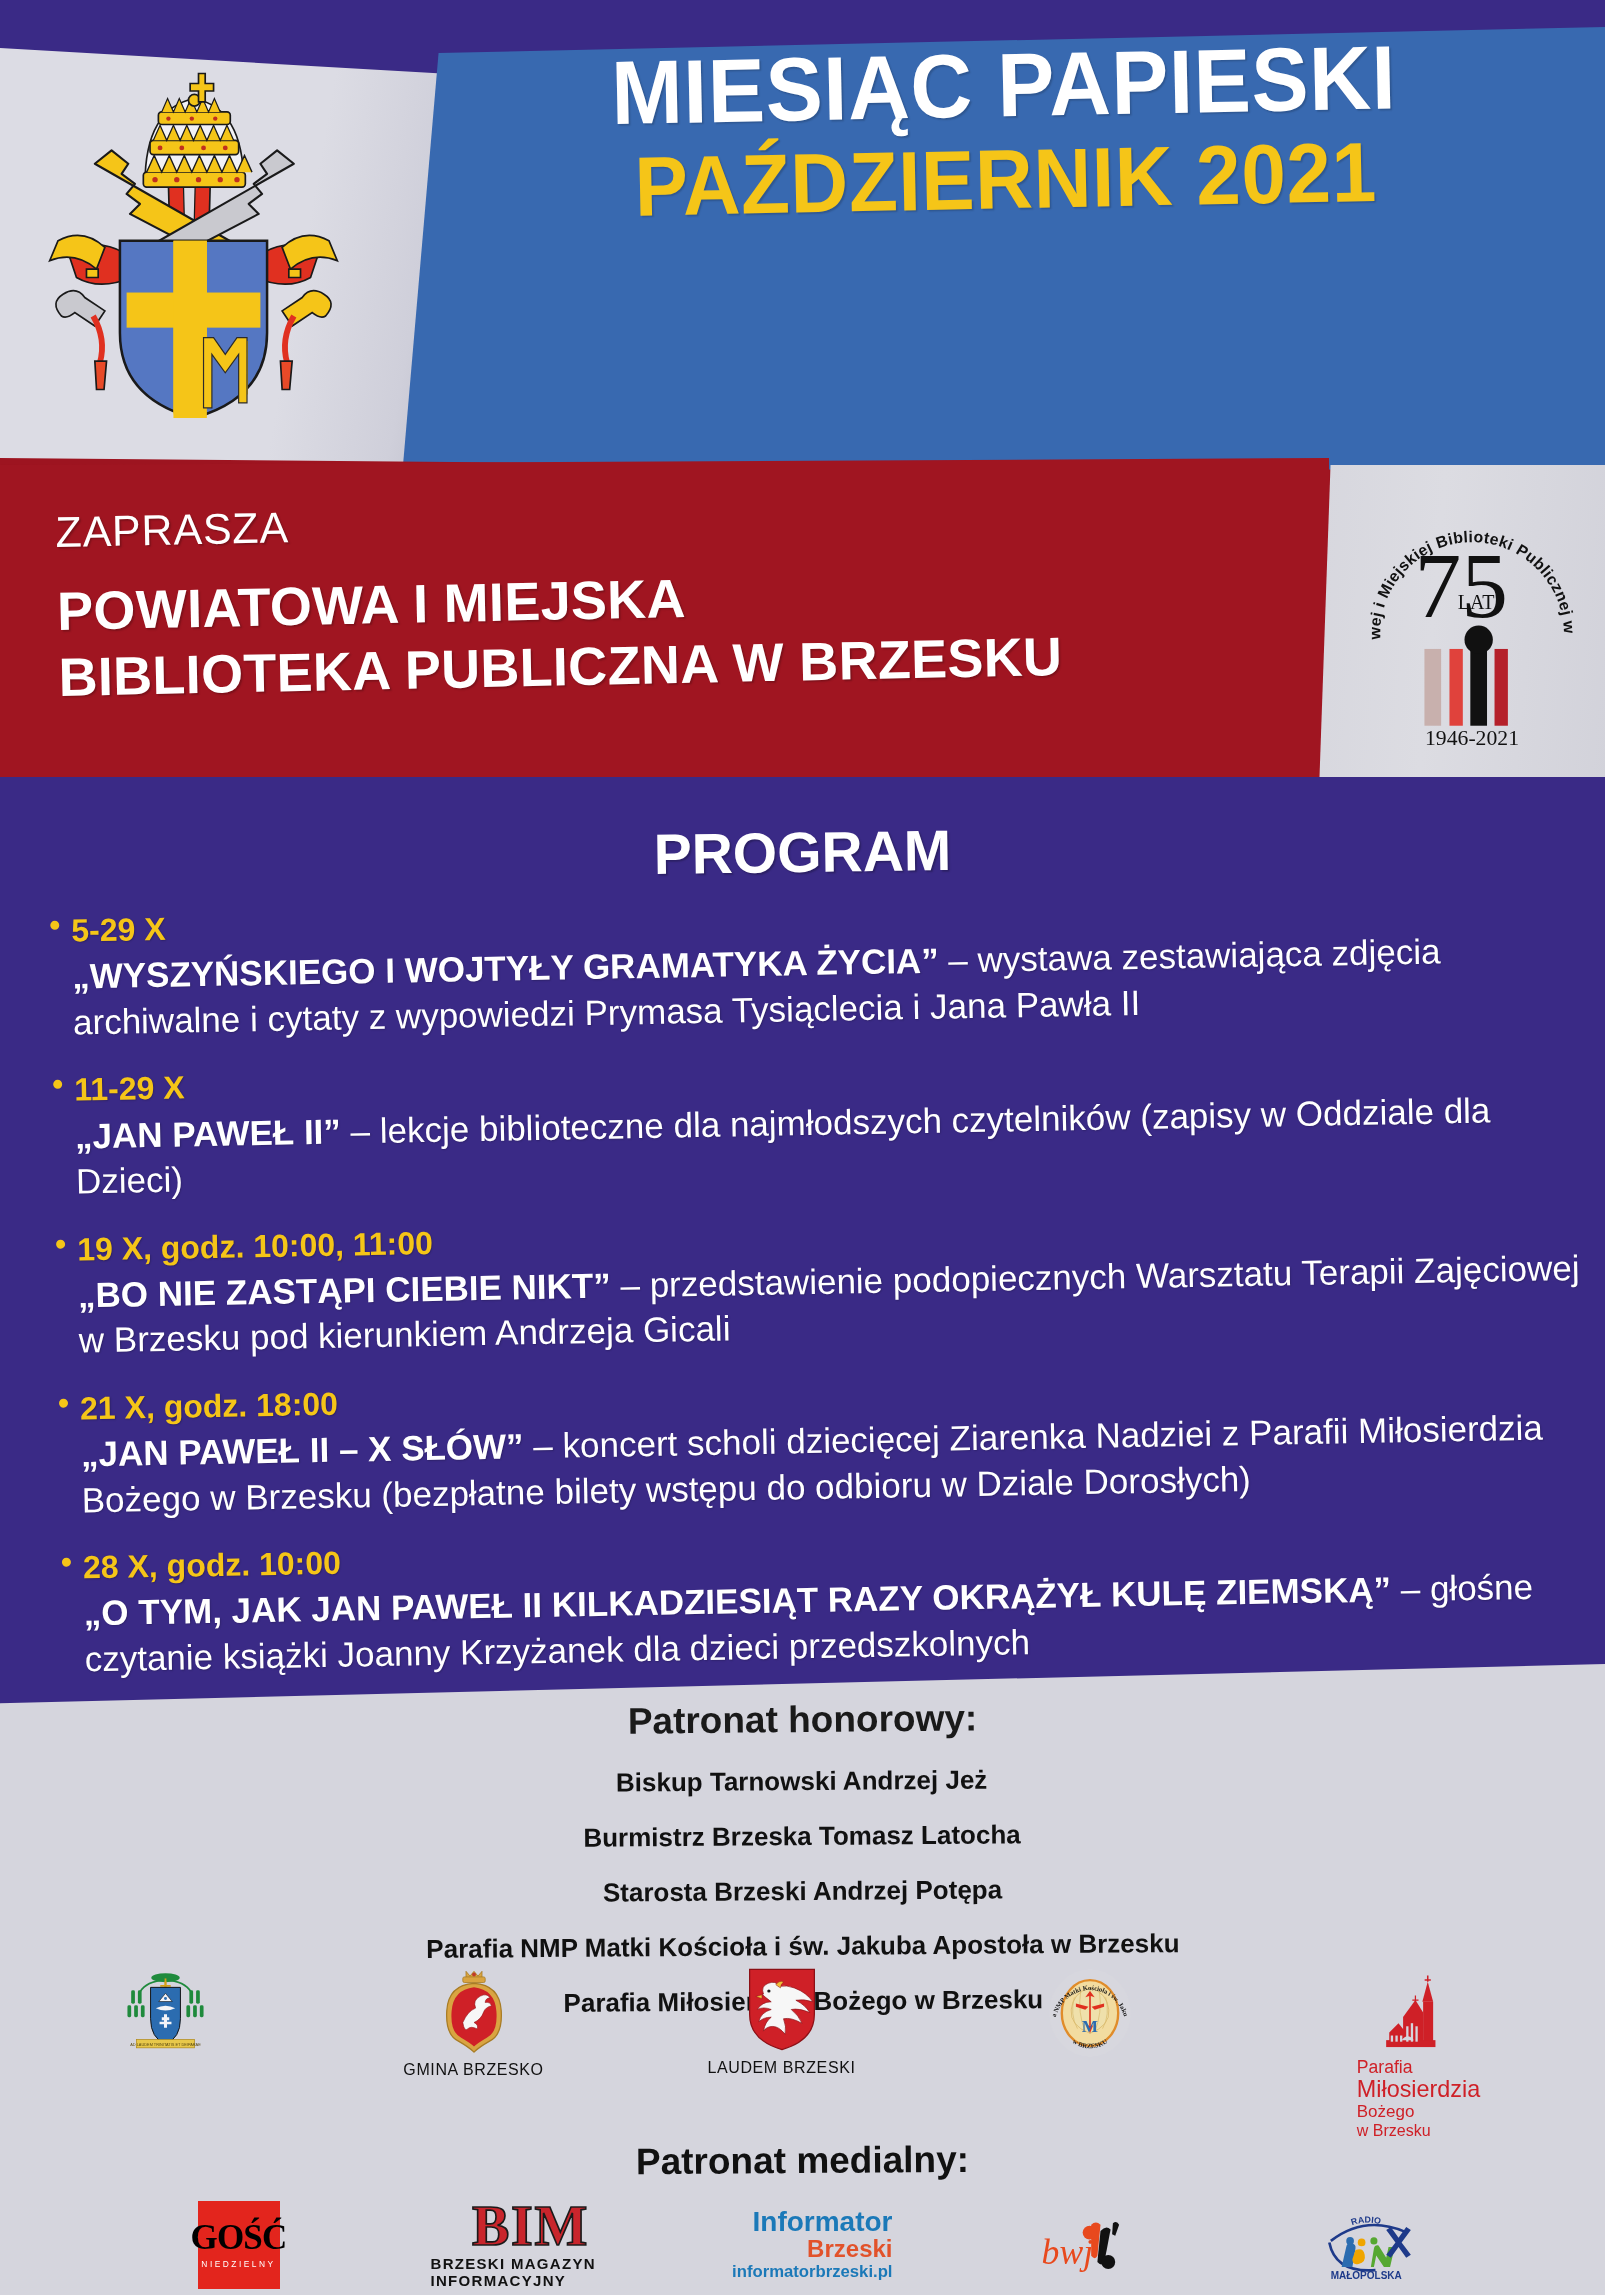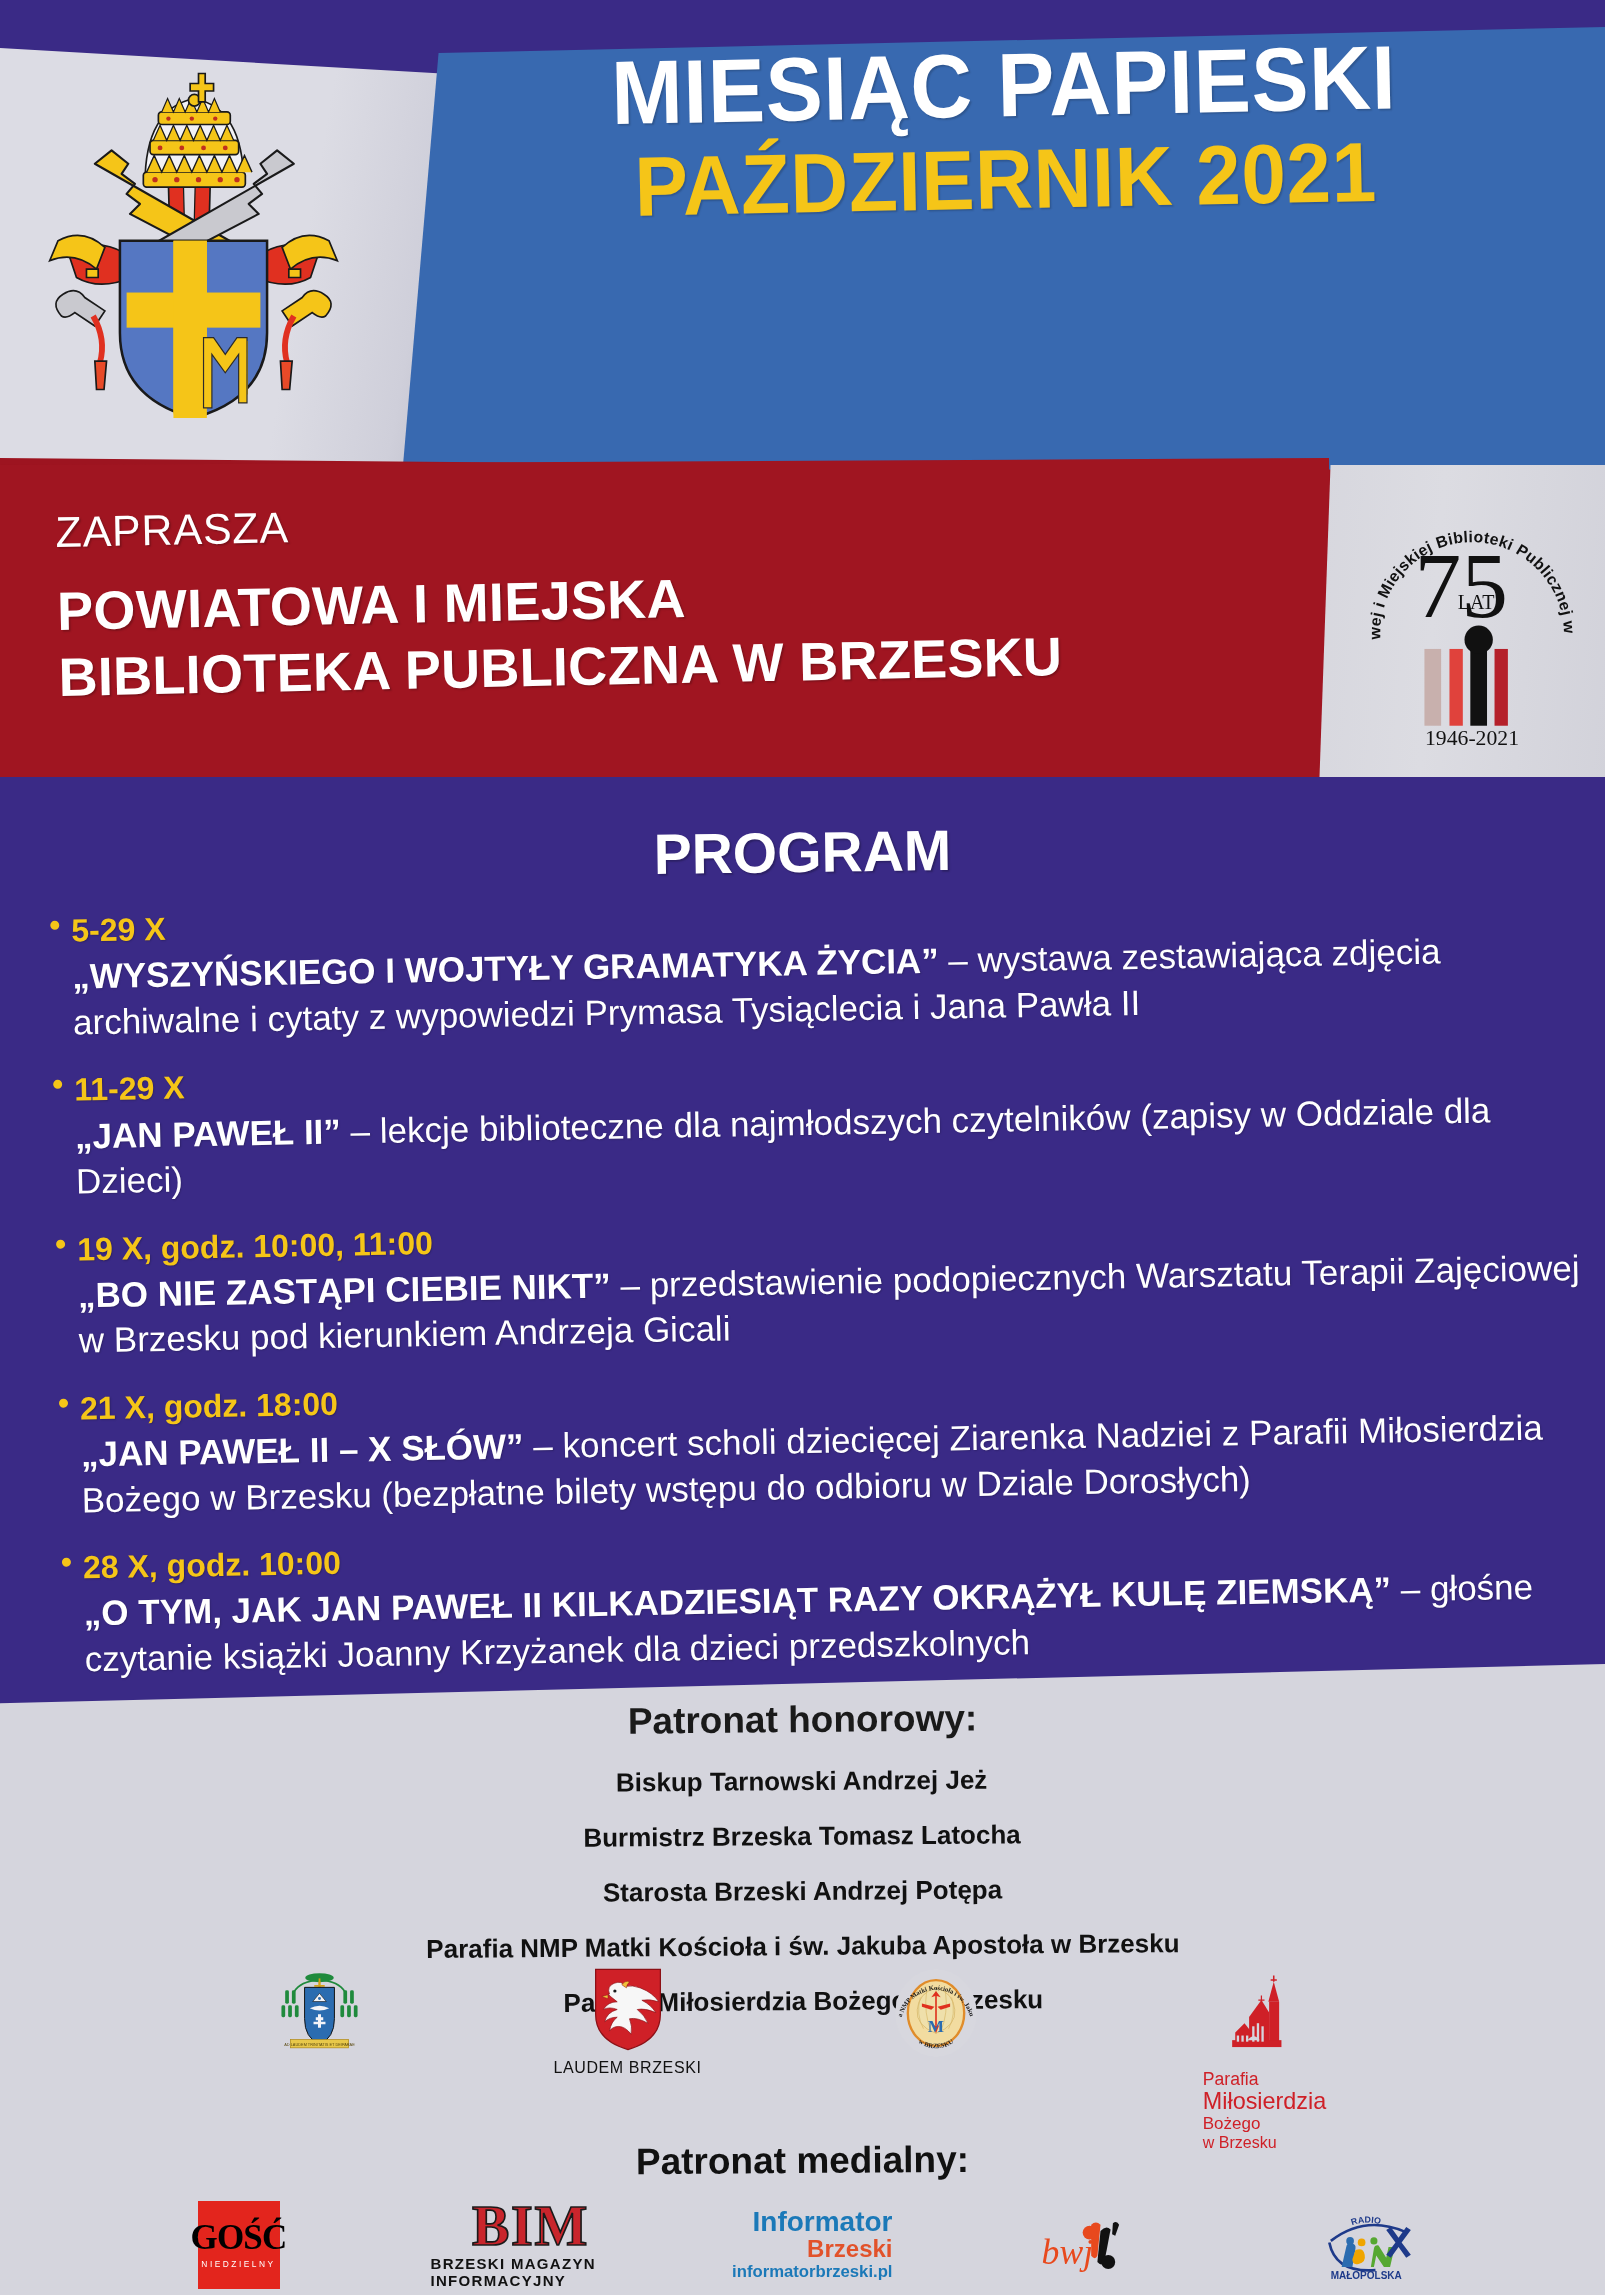--- a/index.html
+++ b/index.html
@@ -371,20 +371,33 @@
         <path d="M45 28 h40 v42 q0 26 -20 34 q-20 -8 -20 -34 z" fill="#2b6cb0" stroke="#111" stroke-width="1.3"></path>
         <path d="M65 36 l9 11 h-18 z" fill="#f4f4f8" stroke="#111" stroke-width=".8"></path>
         <circle cx="65" cy="43" r="2" fill="#2b6cb0"></circle>
         <path d="M52 56 q13 -7 26 0 q-13 6 -26 0z" fill="#f4f4f8"></path>
         <path d="M60 68 h10 v4 h-10z M63 64 h4 v18 h-4z M57 74 h16 v3.5 h-16z" fill="#f4f4f8"></path>
         <rect x="26" y="98" width="78" height="11" fill="#e8c84a" stroke="#b08b1d" stroke-width="1"></rect>
         <text x="65" y="106" font-family="Liberation Sans, sans-serif" font-size="5.2" fill="#5b4a10" text-anchor="middle" id="bishopMotto">AD LAUDEM TRINITATIS ET DEIPARAE</text>
       </svg>
     </div>
 
+    <div class="logo-cell">
+      <svg viewBox="0 0 100 110" width="80" height="89">
+        <g fill="#d9a441" stroke="#a87c25" stroke-width="1">
+          <path d="M50 6 l5 6 5-6 0 8 h-20 l0-8 5 6z"></path>
+          <rect x="36" y="13" width="28" height="7" rx="2"></rect>
+        </g>
+        <circle cx="50" cy="10" r="2.4" fill="#c0392b"></circle>
+        <path d="M50 21 q32 2 34 34 q2 30 -14 38 q-14 8 -20 14 q-6 -6 -20 -14 q-16 -8 -14 -38 q2 -32 34 -34z" fill="#d9a441" stroke="#a87c25" stroke-width="1.6"></path>
+        <path d="M50 26 q26 3 28 30 q2 26 -12 33 q-12 7 -16 11 q-4 -4 -16 -11 q-14 -7 -12 -33 q2 -27 28 -30z" fill="#cf2027"></path>
+        <path d="M36 70 q6 -14 16 -18 q-4 -10 6 -15 q8 -4 12 2 q-6 1 -6 6 q6 -1 8 4 q-8 2 -10 8 q-3 9 -12 13 q6 3 4 8 q-8 -4 -12 0 q-4 4 -6 -8z" fill="#f7f7f7" stroke="#8c1016" stroke-width=".7"></path>
+      </svg>
+      <div class="logo-cap">GMINA BRZESKO</div>
+    </div>
 
     <div class="logo-cell">
       <svg viewBox="0 0 96 112" width="74" height="87">
         <path d="M6 4 h84 v58 q0 34 -42 46 q-42 -12 -42 -46 z" fill="#cf2027" stroke="#8c1016" stroke-width="1.6"></path>
         <path d="M24 36 q-4 -10 6 -14 q10 -4 14 4 q10 -2 20 2 q16 6 24 18 q-12 -4 -22 -2 q12 6 18 16 q-14 -6 -24 -4 q10 8 14 18 q-14 -8 -24 -6 q4 10 2 20 q-8 -10 -16 -10 q-8 0 -12 6 q2 -12 10 -18 q-10 0 -16 6 q2 -12 16 -16 q-10 -4 -18 0 q6 -10 18 -10 q-8 -6 -12 -10z" fill="#f7f7f7" stroke="#8c1016" stroke-width=".9"></path>
         <circle cx="31" cy="32" r="2.1" fill="#1a1a1a"></circle>
         <path d="M22 37 l-8 2 8 3z" fill="#f0c03a" stroke="#8c1016" stroke-width=".6"></path>
         <path d="M40 24 q4 -6 10 -4 q-4 4 -4 8z" fill="#f0c03a" stroke="#8c1016" stroke-width=".6"></path>
       </svg>
       <div class="logo-cap">LAUDEM BRZESKI</div>
@@ -409,21 +422,21 @@
         <text x="60" y="84" font-family="Liberation Serif, serif" font-size="22" font-weight="700" fill="#2b6cb0" text-anchor="middle">M</text>
         <text font-family="Liberation Serif, serif" font-size="8.4" font-weight="700" fill="#1a1a1a">
           <textPath href="#sealTop" startOffset="50%" text-anchor="middle" id="sealTopTxt">Parafia NMP Matki Kościoła i św. Jakuba Ap.</textPath>
         </text>
         <text font-family="Liberation Serif, serif" font-size="8.4" font-weight="700" fill="#1a1a1a">
           <textPath href="#sealBot" startOffset="50%" text-anchor="middle" id="sealBotTxt">w BRZESKU</textPath>
         </text>
       </svg>
     </div>
 
-    <div class="logo-cell" style="gap:15px; width:251px;">
+    <div class="logo-cell" style="gap:3px; width:251px;">
       <svg viewBox="0 0 100 115" width="77" height="89">
         <g fill="#cf2027">
           <path d="M62 12 v8 M58 18 h8" stroke="#cf2027" stroke-width="2"></path>
           <path d="M62 20 l7 26 h-14z"></path>
           <rect x="56" y="46" width="13" height="58"></rect>
           <path d="M46 38 v10 M42 44 h8" stroke="#cf2027" stroke-width="1.6"></path>
           <path d="M30 66 l16 -22 10 16 v44 h-26z"></path>
           <path d="M12 86 l12 -12 8 10 v20 h-20z"></path>
           <rect x="8" y="96" width="64" height="9"></rect>
         </g>

